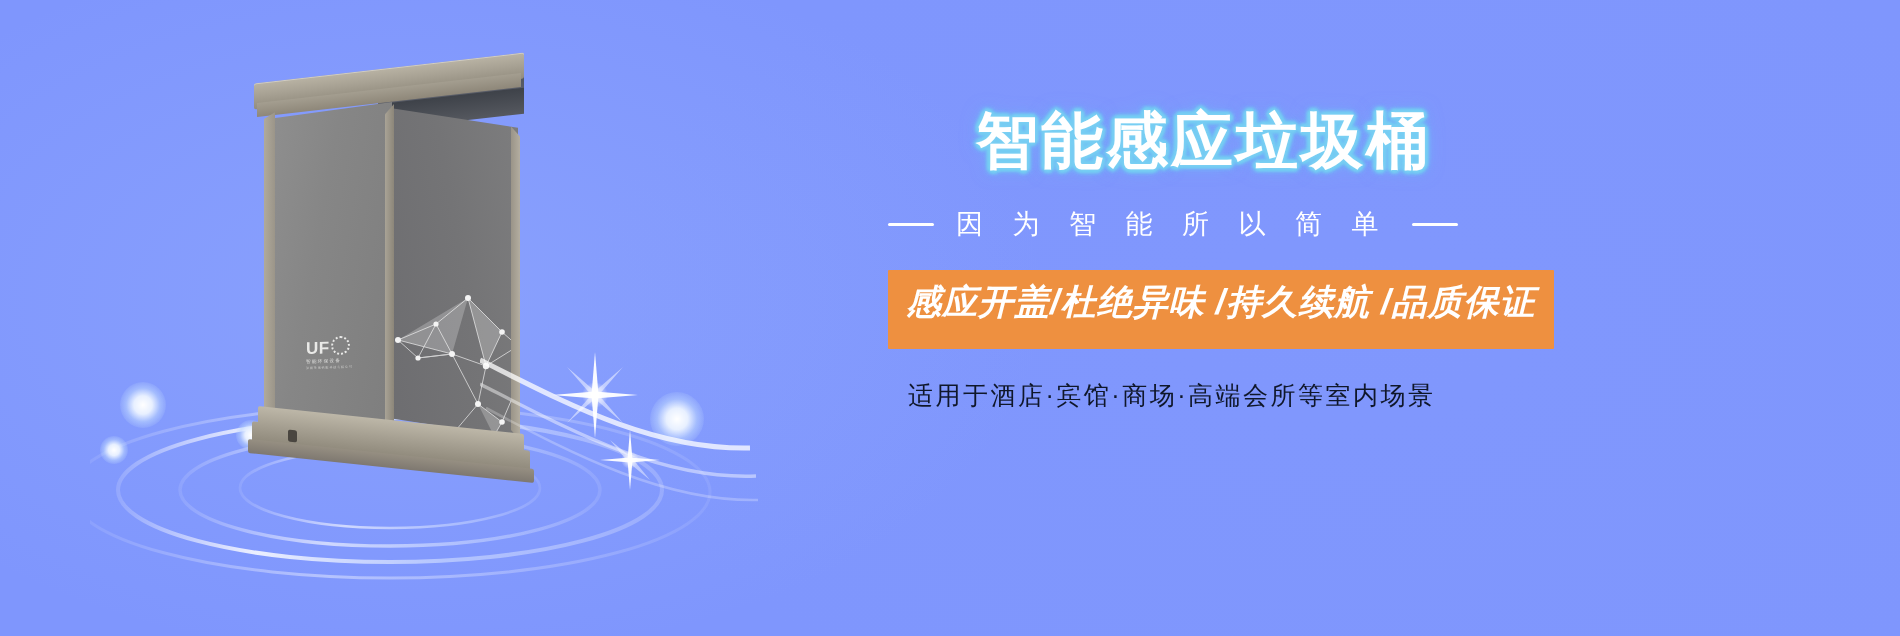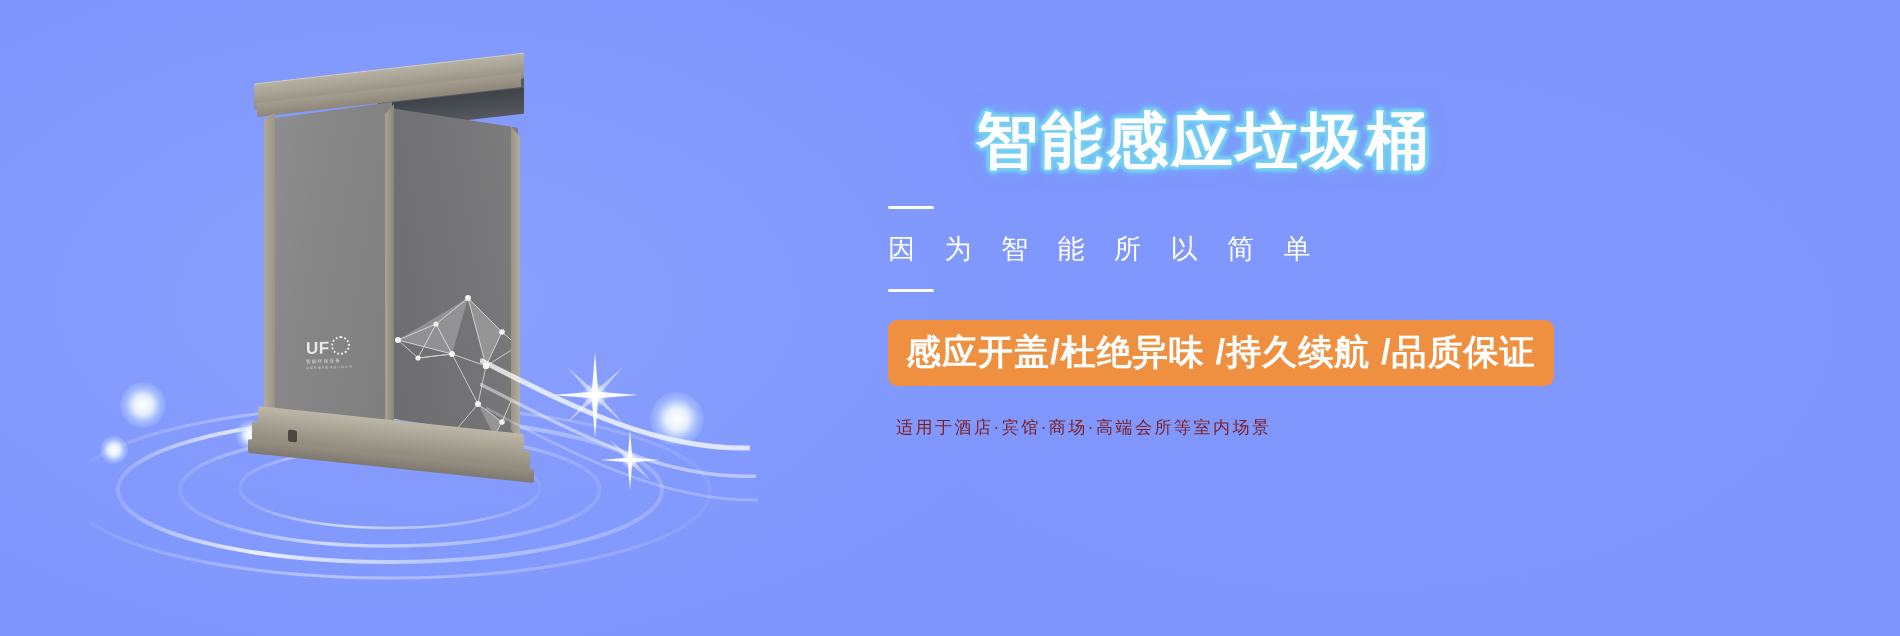--- a/index.html
+++ b/index.html
@@ -142,42 +142,43 @@
     text-shadow:
       0 0 1px #7fd2f4, 0 0 2px #7fd2f4,
       -3px 0 3px #79cef3, 3px 0 3px #79cef3,
       0 -3px 3px #79cef3, 0 3px 3px #79cef3,
       -2px -2px 4px #6fc9f2, 2px 2px 4px #6fc9f2,
       2px -2px 4px #6fc9f2, -2px 2px 4px #6fc9f2,
       0 0 10px rgba(110,200,245,.85), 0 0 18px rgba(110,200,245,.55);
   }
 
   .subline{
-    display:flex;align-items:flex-start;gap:22px;
-    margin-top:34px;margin-left:8px;flex-direction:column;
+    display:flex;align-items:center;gap:22px;
+    margin-top:34px;margin-left:8px;
   }
   .rule{height:3px;width:46px;background:#ffffff;border-radius:2px;flex:none;}
   .subtitle{
     font-size:27px;color:#ffffff;letter-spacing:11px;white-space:nowrap;font-weight:400;
   }
 
   .orangebar{
     margin-top:28px;margin-left:8px;
     display:inline-block;
     background:#ee9040;
-    border-radius:9px;
-    padding:9px 18px 10px 18px;
+    border-radius:1px;
+    padding:9px 18px 23px 18px;
+    font-style:italic;
   }
   .orangebar span{
     font-size:35px;font-weight:700;color:#ffffff;letter-spacing:1px;white-space:nowrap;
   }
 
   .footnote{
-    margin-top:30px;margin-left:16px;
-    font-size:17px;color:#7f1d1d;letter-spacing:2.5px;white-space:nowrap;
+    margin-top:30px;margin-left:28px;
+    font-size:25px;color:#0f172a;letter-spacing:2.5px;white-space:nowrap;
   }
 </style>
 </head>
 <body>
 
 <div id="banner">
 
   <div class="bg-base"></div>
   <div class="bg-soft"></div>
 

